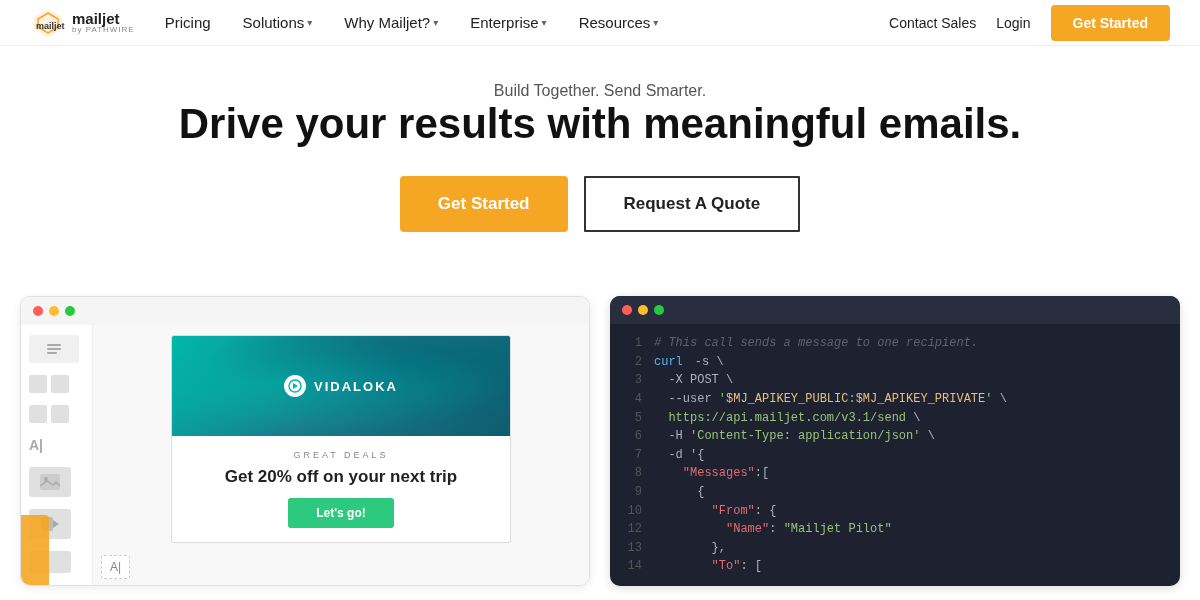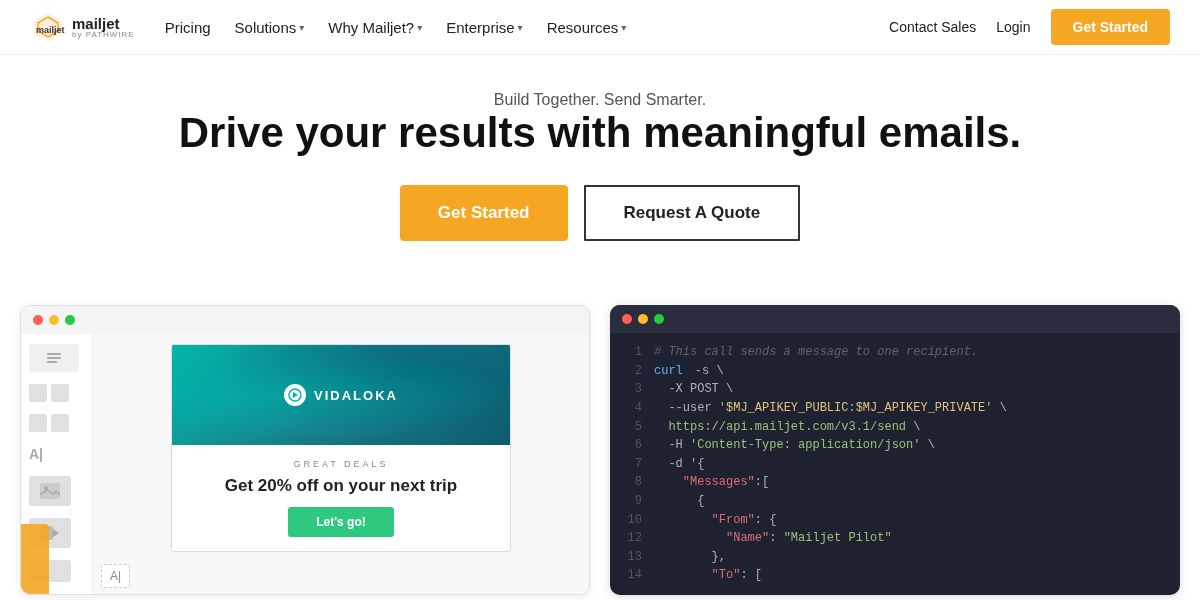--- a/index.html
+++ b/index.html
@@ -1,25 +1,25 @@
 <!DOCTYPE html>
 <html><head>
   <meta charset="utf-8">
   <style>
     * { margin: 0; padding: 0; box-sizing: border-box; }
     body { font-family: -apple-system, BlinkMacSystemFont, 'Segoe UI', Arial, sans-serif; background: #fff; width: 1200px; height: 600px; overflow: hidden; }
 
     
     nav {
-      display: flex; align-items: center; padding: 0 30px; height: 55px;
+      display: flex; align-items: center; padding: 0 30px; height: 46px;
       border-bottom: 1px solid #eee; background: #fff;
     }
     .nav-logo { display: flex; align-items: center; gap: 6px; margin-right: 30px; }
     .logo-icon { width: 36px; height: 36px; }
-    .nav-links { display: flex; align-items: center; gap: 24px; flex: 1; }
+    .nav-links { display: flex; align-items: center; gap: 32px; flex: 1; }
     .nav-link {
       font-size: 15px; color: #222; text-decoration: none; cursor: pointer;
       display: flex; align-items: center; gap: 3px;
     }
     .nav-right { display: flex; align-items: center; gap: 20px; }
     .contact-sales { font-size: 14px; color: #222; cursor: pointer; }
     .login-btn { font-size: 14px; color: #222; cursor: pointer; }
     .get-started-nav {
       background: #f5a623; color: #fff; border: none; padding: 10px 22px;
       font-size: 14px; font-weight: 600; border-radius: 4px; cursor: pointer;

